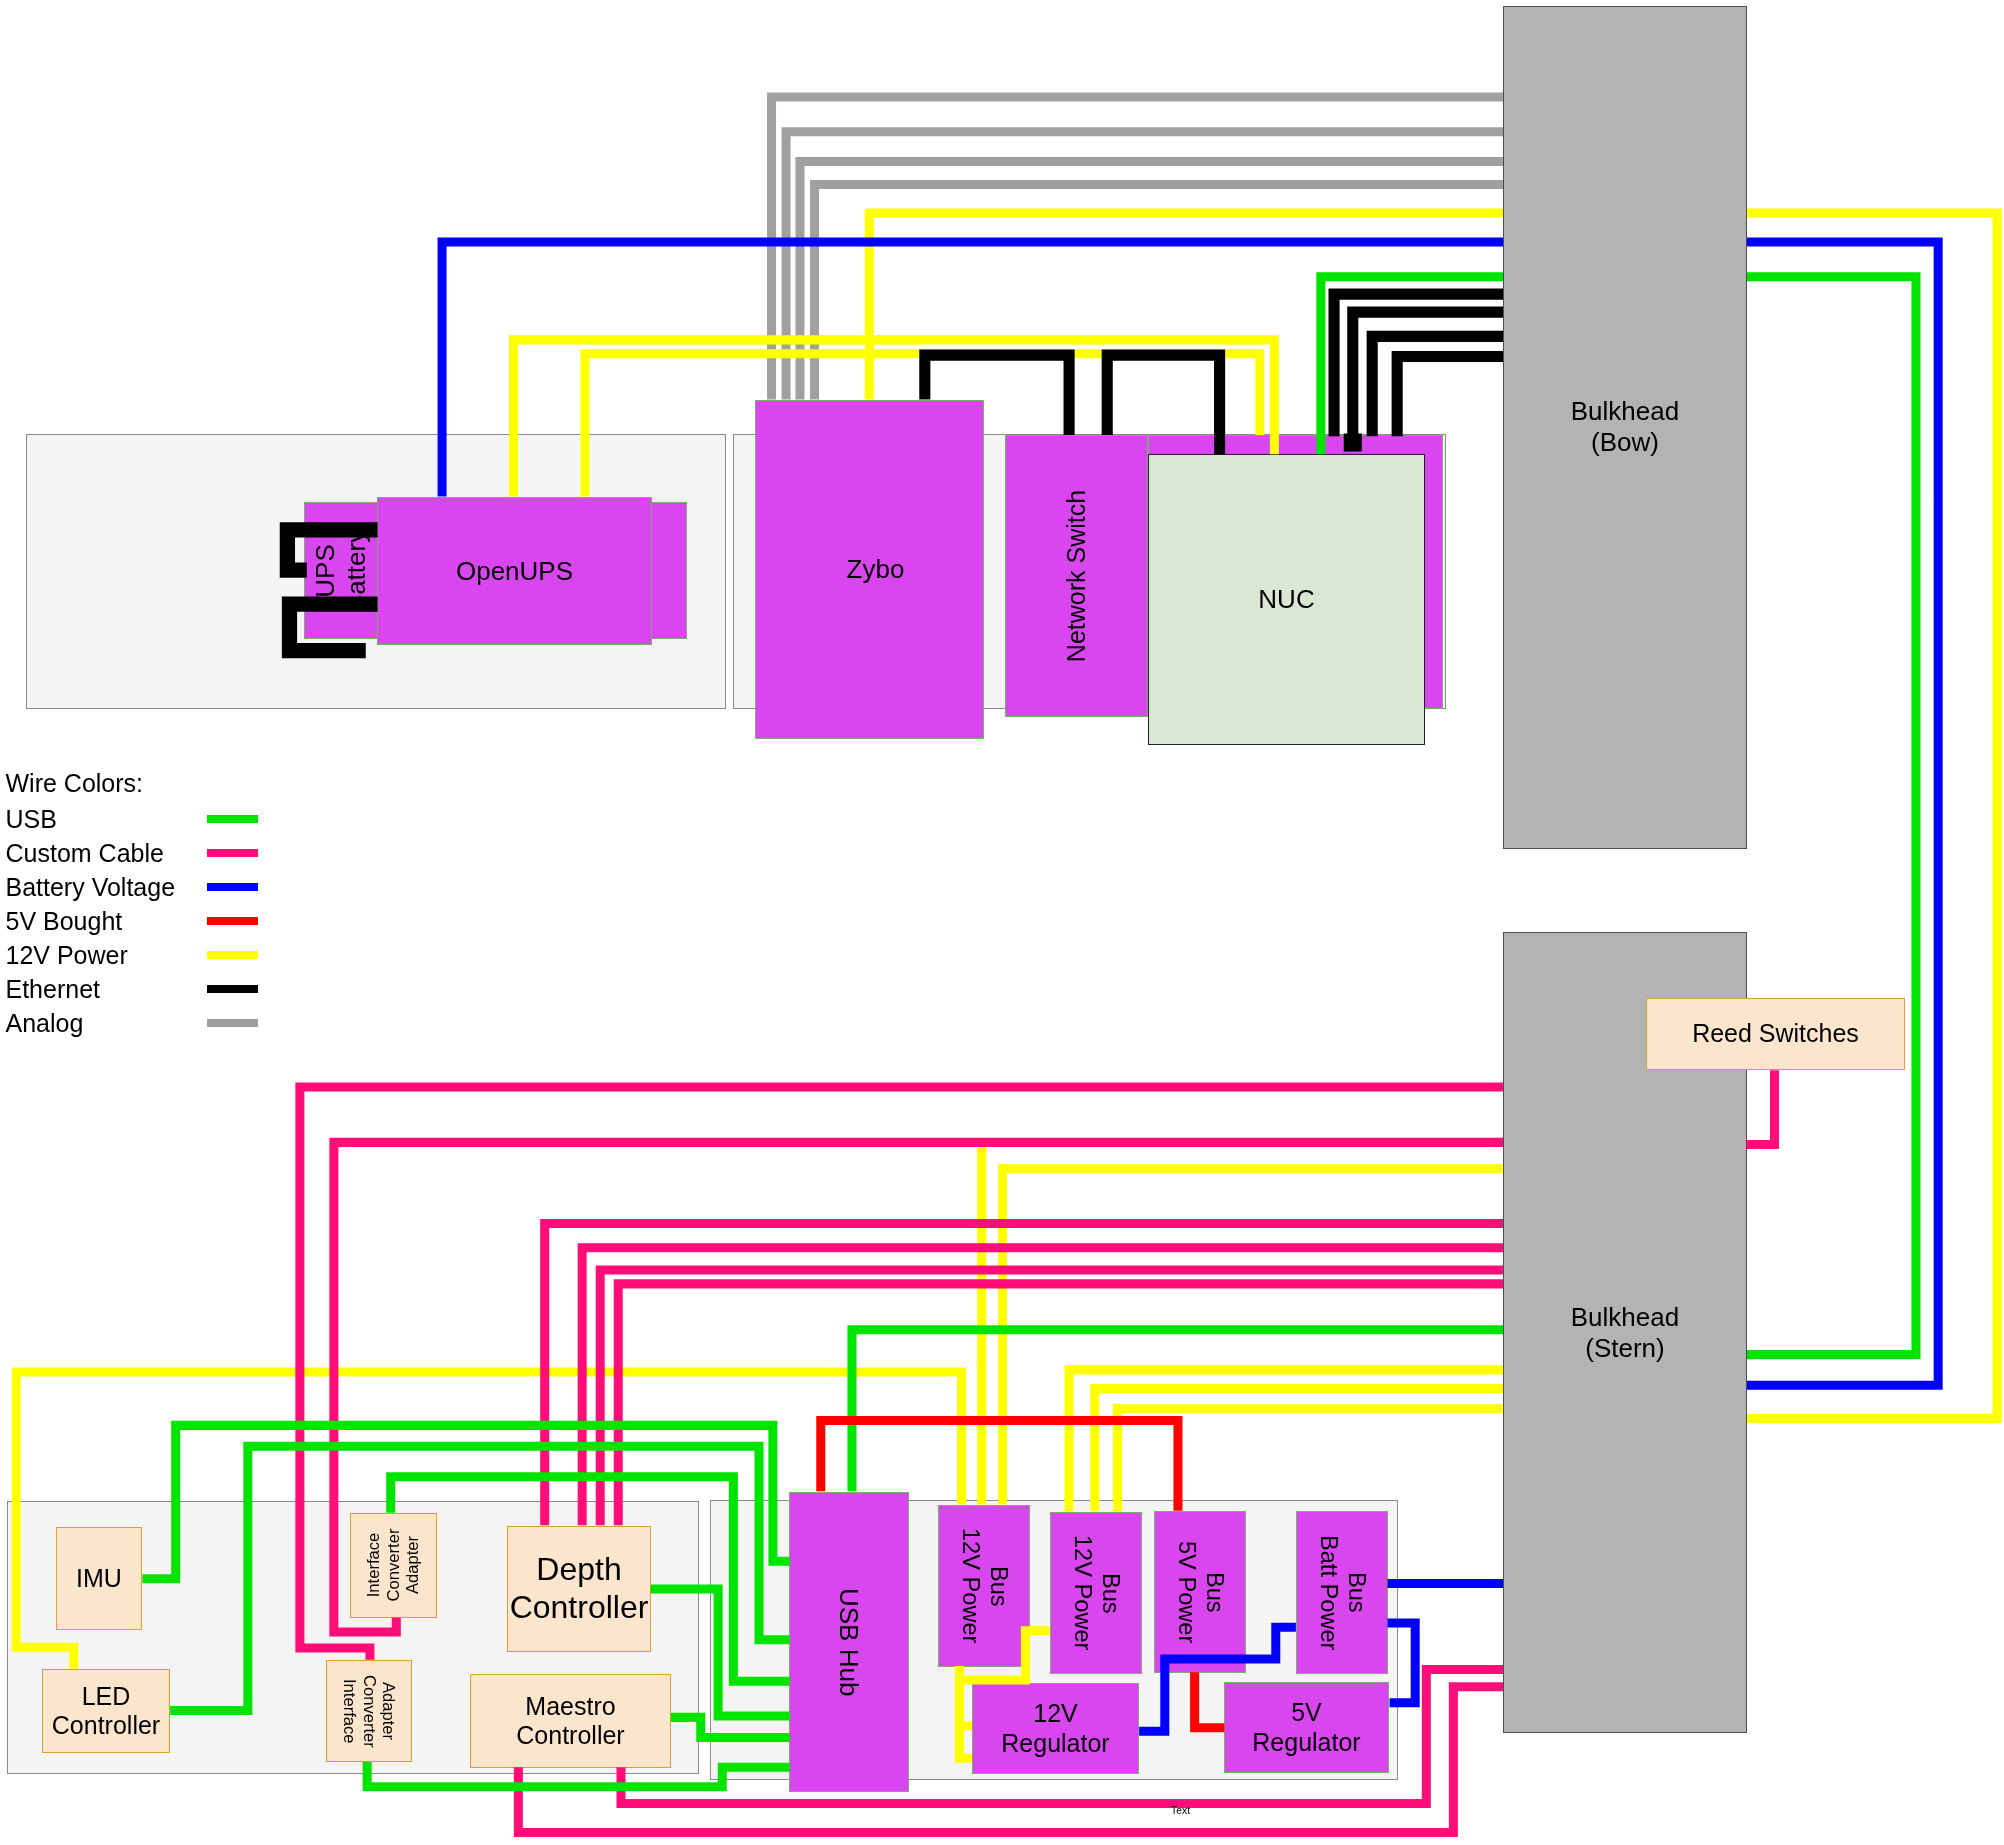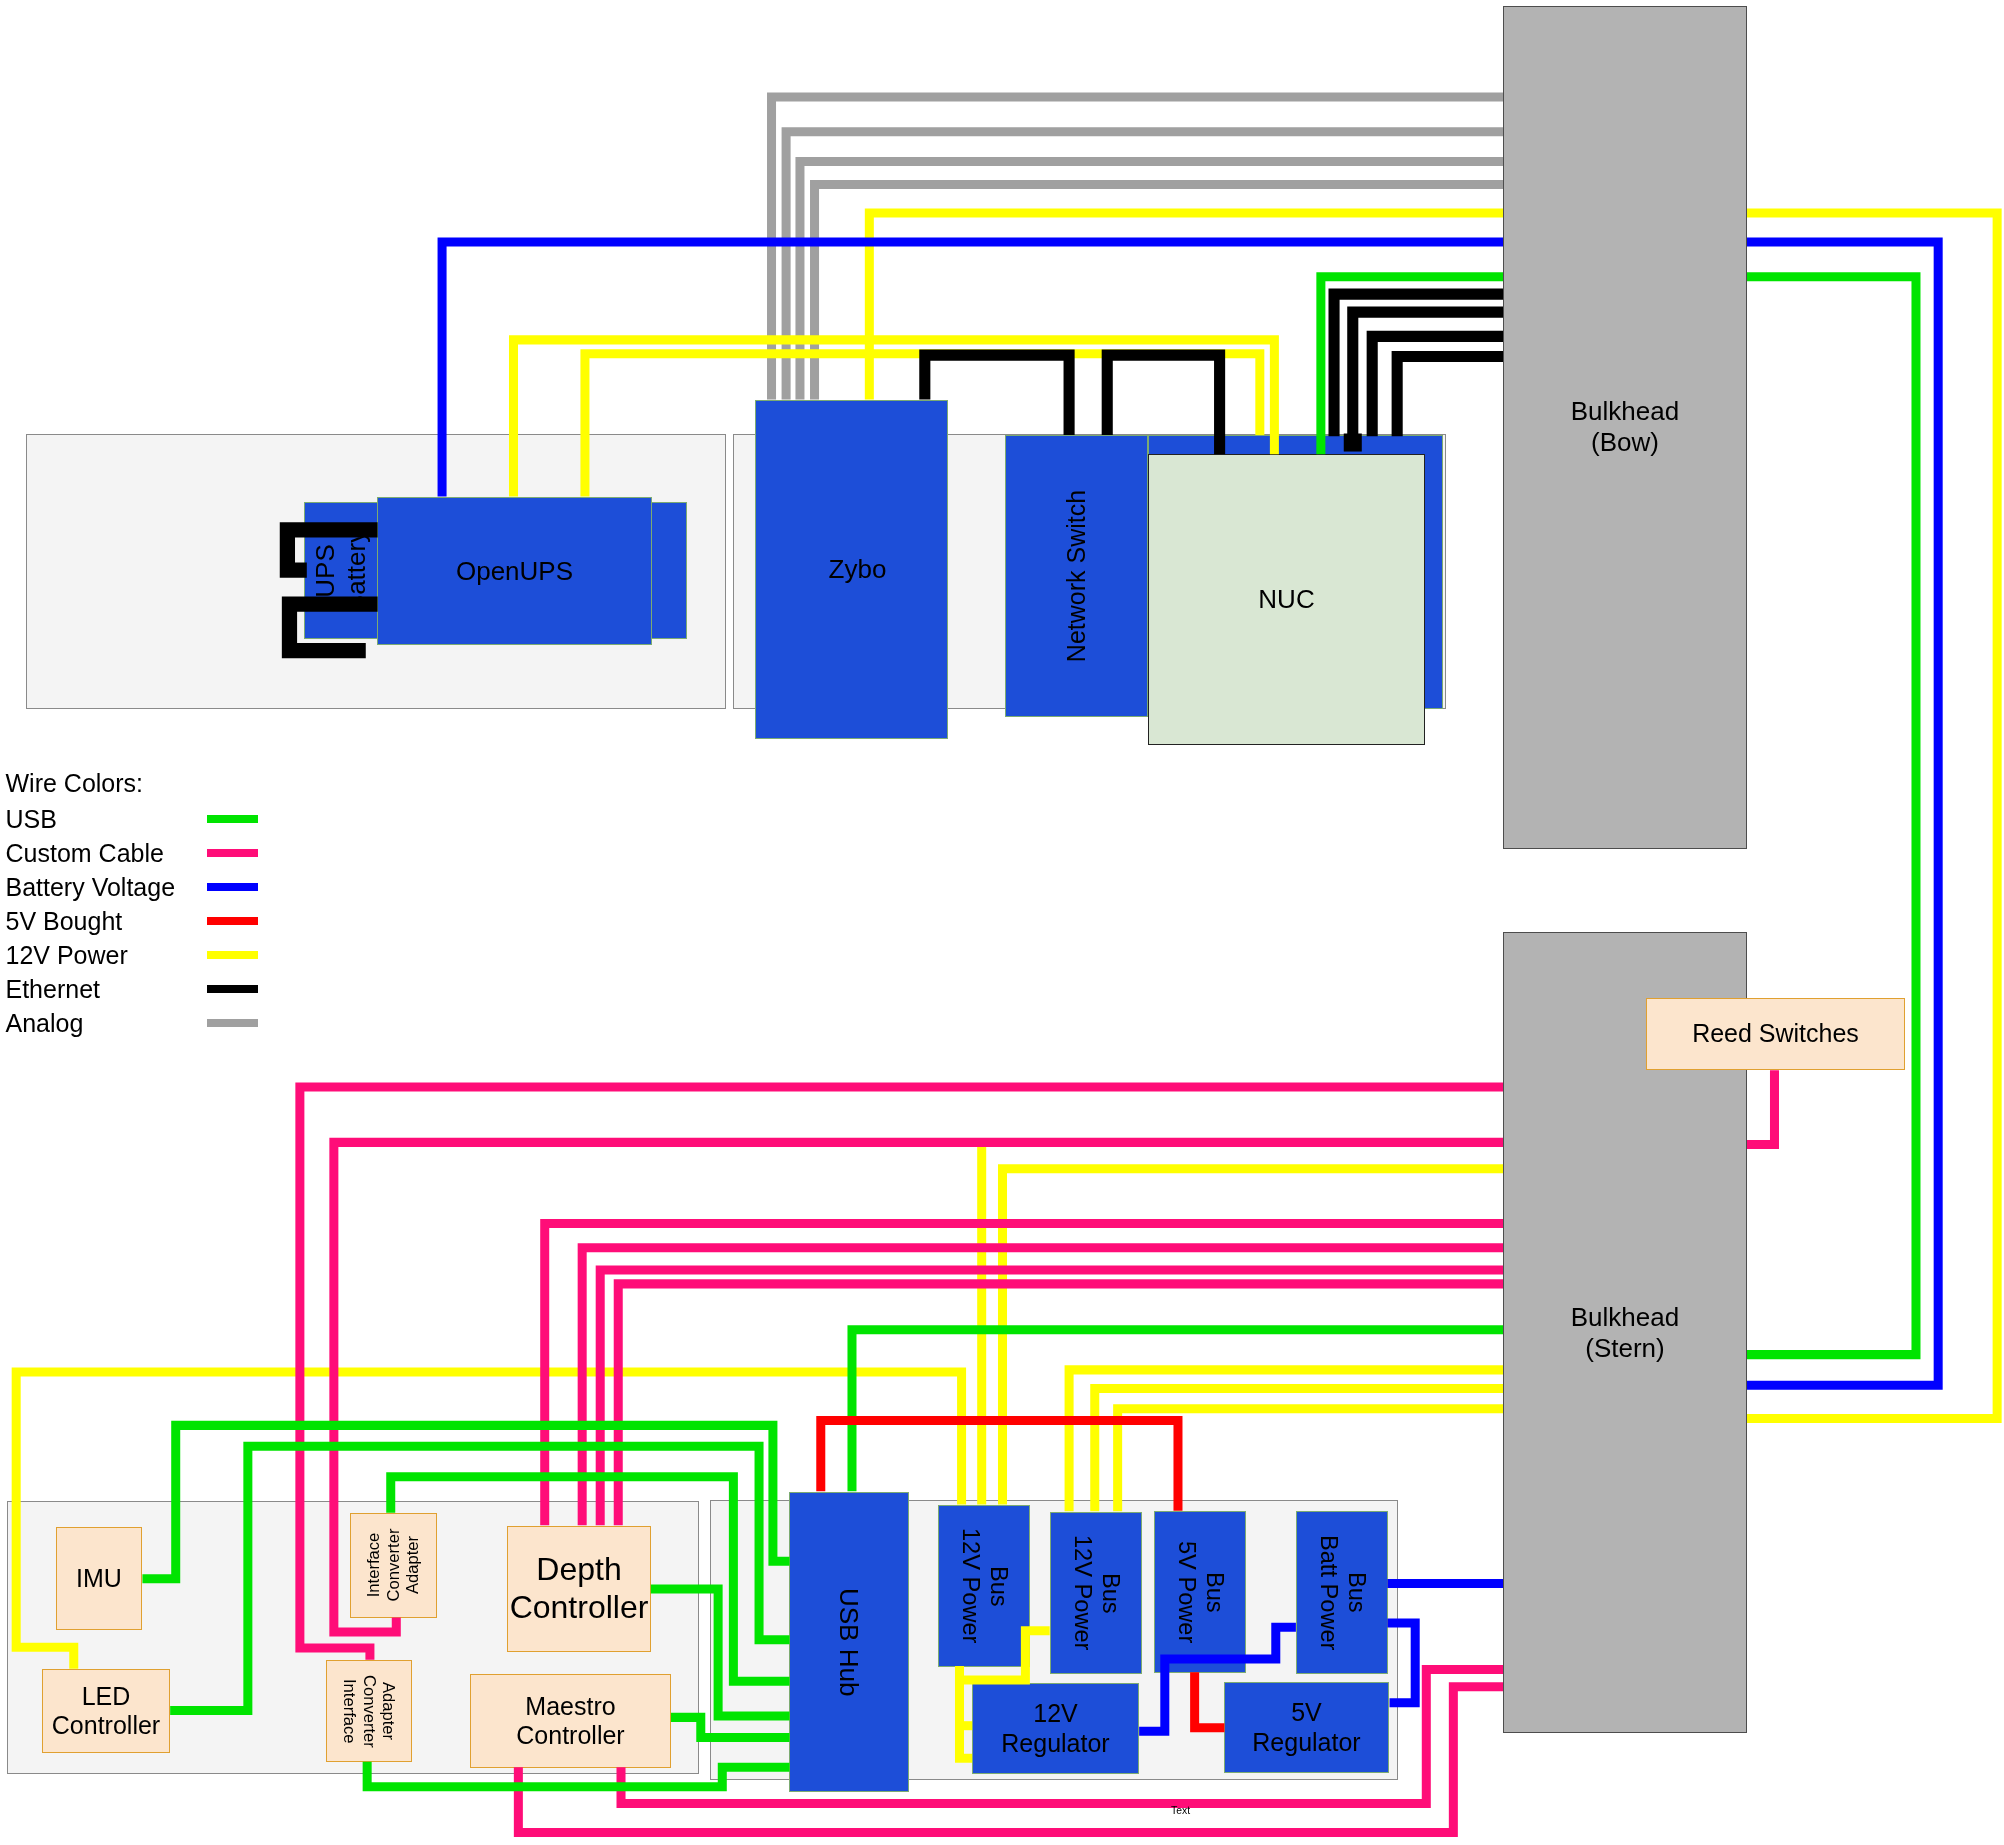--- a/index.html
+++ b/index.html
@@ -2,21 +2,21 @@
 <html style="font-size:11px"><head>
 <meta charset="utf-8">
 <style>
   html,body{margin:0;padding:0;background:#ffffff;}
   #canvas{position:relative;width:2005px;height:1845px;background:#ffffff;overflow:hidden;
           font-family:"Liberation Sans", sans-serif;}
   .layer{position:absolute;left:0;top:0;width:2005px;height:1845px;border-radius:17px;}
   svg.wires{position:absolute;left:0;top:0;}
   .box{position:absolute;box-sizing:border-box;display:flex;align-items:center;justify-content:center;text-align:center;}
   .box.container{background:#f4f4f4;border:1.4px solid #8a8a8a;}
-  .box.bought{background:#1d4ed8;border:1.4px solid #7cab72;}
+  .box.bought{background:#d946ef;border:1.4px solid #7cab72;}
   .box.bought-dark{background:#d9e7d3;border:1.4px solid #222222;}
   .box.ee{background:#fce5cd;border:1.4px solid #e0a030;}
   .box.bulkhead{background:#b3b3b3;border:1.4px solid #4d4d4d;}
   .boxlabel{color:#000;line-height:1.18;white-space:pre-line;}
   .lbl-abs{position:absolute;display:flex;align-items:center;justify-content:center;text-align:center;}
   .v-down{writing-mode:vertical-lr;text-orientation:sideways;}
   #legend{position:absolute;left:5.5px;top:769px;color:#000;}
   .leg-title{font-size:25px;margin-bottom:4.2px;}
   .leg-row{display:flex;align-items:center;height:34px;font-size:25px;}
   .leg-label{width:201px;}
@@ -32,21 +32,21 @@
   <div class="layer" id="base-layer">
       <div class="box container" style="left: 26px; top: 434px; width: 700px; height: 275px;"></div>
       <div class="box container" style="left: 733px; top: 434px; width: 713px; height: 275px;"></div>
       <div class="box container" style="left: 7px; top: 1501px; width: 692px; height: 273px;"></div>
       <div class="box container" style="left: 710px; top: 1500px; width: 688px; height: 280px;"></div>
       <div class="box bought" style="left: 304px; top: 502px; width: 383px; height: 137px;"></div>
       <div class="boxlabel lbl-abs" style="font-size: 26px; left: 341px; top: 571px; width: 136px; transform: translate(-50%, -50%) rotate(-90deg);">UPS Battery</div>
       <div class="box bought" style="left: 377px; top: 497px; width: 275px; height: 148px;">
         <div class="boxlabel" style="font-size: 26px;">OpenUPS</div>
       </div>
-      <div class="box bought" style="left: 755px; top: 400px; width: 193px; height: 339px; padding-left: 12px;">
+      <div class="box bought" style="left: 755px; top: 400px; width: 229px; height: 339px; padding-left: 12px;">
         <div class="boxlabel" style="font-size: 26px;">Zybo</div>
       </div>
       <div class="box bought" style="left: 1005px; top: 435px; width: 143px; height: 282px;"></div>
       <div class="boxlabel lbl-abs" style="font-size: 25px; left: 1077px; top: 576px; width: 276px; transform: translate(-50%, -50%) rotate(-90deg);">Network Switch</div>
       <div class="box bought" style="left: 1148px; top: 435px; width: 295px; height: 274px;"></div>
       <div class="box bought-dark" style="left: 1148px; top: 454px; width: 277px; height: 291px;">
         <div class="boxlabel" style="font-size: 26px;">NUC</div>
       </div>
       <div class="box ee" style="left: 56px; top: 1527px; width: 86px; height: 103px;">
         <div class="boxlabel" style="font-size: 25px;">IMU</div>

